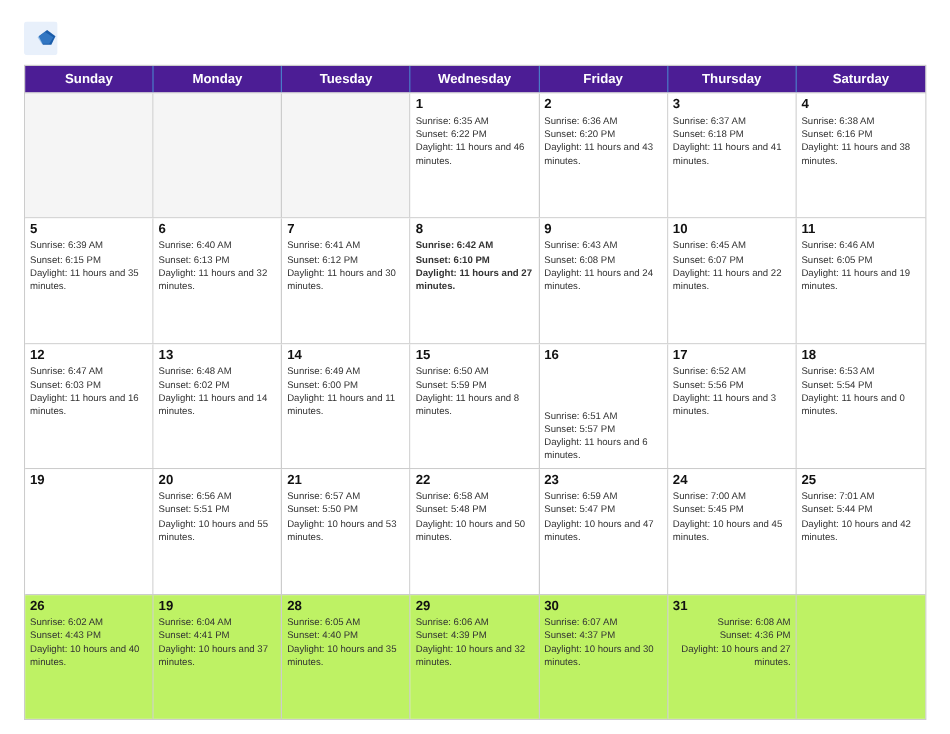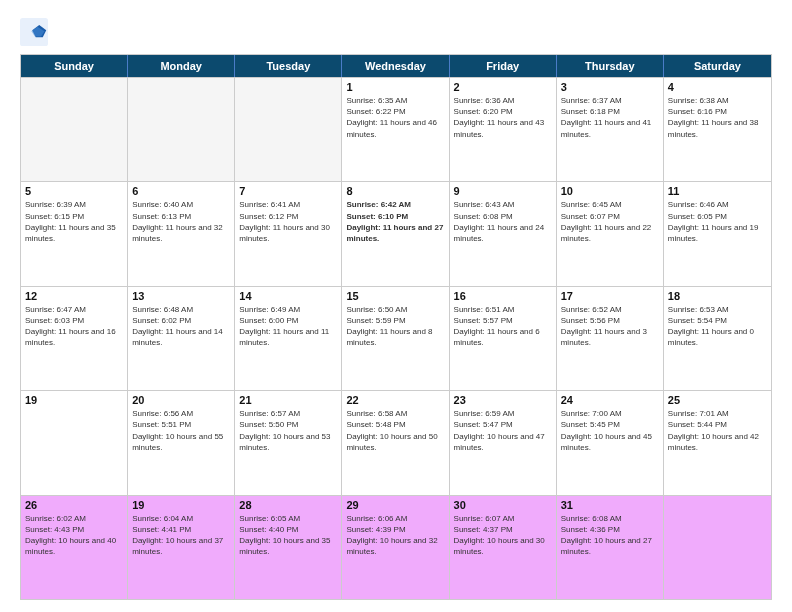--- a/index.html
+++ b/index.html
@@ -61,21 +61,21 @@
     }
     .calendar {
       flex: 1;
       display: flex;
       flex-direction: column;
       border: 1px solid #ccc;
     }
     .cal-header {
       display: grid;
       grid-template-columns: repeat(7, 1fr);
-      background: #0c4a6e;
+      background: #4c1d95;
     }
     .cal-header-cell {
       color: #fff;
       font-size: 11px;
       font-weight: bold;
       text-align: center;
       padding: 5px 2px;
       border-right: 1px solid #4a7cc7;
     }
     .cal-header-cell:last-child { border-right: none; }
@@ -106,21 +106,21 @@
       font-weight: bold;
       color: #111;
       margin-bottom: 2px;
     }
     .cell-info {
       font-size: 8px;
       color: #333;
       line-height: 1.4;
     }
     .row-last .cal-cell {
-      background: #f0abfc;
+      background: #bef264;
     }
   </style>
 </head>
 <body>
 
 <div class="page">
   <div class="header">
     <div class="logo">
       <svg class="logo-icon" viewBox="0 0 32 32">
         <rect x="0" y="0" width="32" height="32" rx="3" fill="#e8f0fb"></rect>
@@ -242,21 +242,21 @@
 Daylight: 11 hours and 11 minutes.</div>
           </div>
           <div class="cal-cell">
             <div class="cell-day">15</div>
             <div class="cell-info" style="white-space: pre-line;">Sunrise: 6:50 AM
 Sunset: 5:59 PM
 Daylight: 11 hours and 8 minutes.</div>
           </div>
           <div class="cal-cell">
             <div class="cell-day">16</div>
-            <div class="cell-info" style="white-space: pre-line;">Sunrise: 6:51 AM
+            <div class="cell-info" style="white-space: pre-line; margin-top: 37px;">Sunrise: 6:51 AM
 Sunset: 5:57 PM
 Daylight: 11 hours and 6 minutes.</div>
           </div>
           <div class="cal-cell">
             <div class="cell-day">17</div>
             <div class="cell-info" style="white-space: pre-line;">Sunrise: 6:52 AM
 Sunset: 5:56 PM
 Daylight: 11 hours and 3 minutes.</div>
           </div>
           <div class="cal-cell">
@@ -333,21 +333,21 @@
 Daylight: 10 hours and 32 minutes.</div>
           </div>
           <div class="cal-cell">
             <div class="cell-day">30</div>
             <div class="cell-info" style="white-space: pre-line;">Sunrise: 6:07 AM
 Sunset: 4:37 PM
 Daylight: 10 hours and 30 minutes.</div>
           </div>
           <div class="cal-cell">
             <div class="cell-day">31</div>
-            <div class="cell-info" style="white-space: pre-line;">Sunrise: 6:08 AM
+            <div class="cell-info" style="white-space: pre-line; text-align: right;">Sunrise: 6:08 AM
 Sunset: 4:36 PM
 Daylight: 10 hours and 27 minutes.</div>
           </div>
           <div class="cal-cell empty"></div>
         </div>
       </div>
   </div>
 </div>
 
 </body></html>

